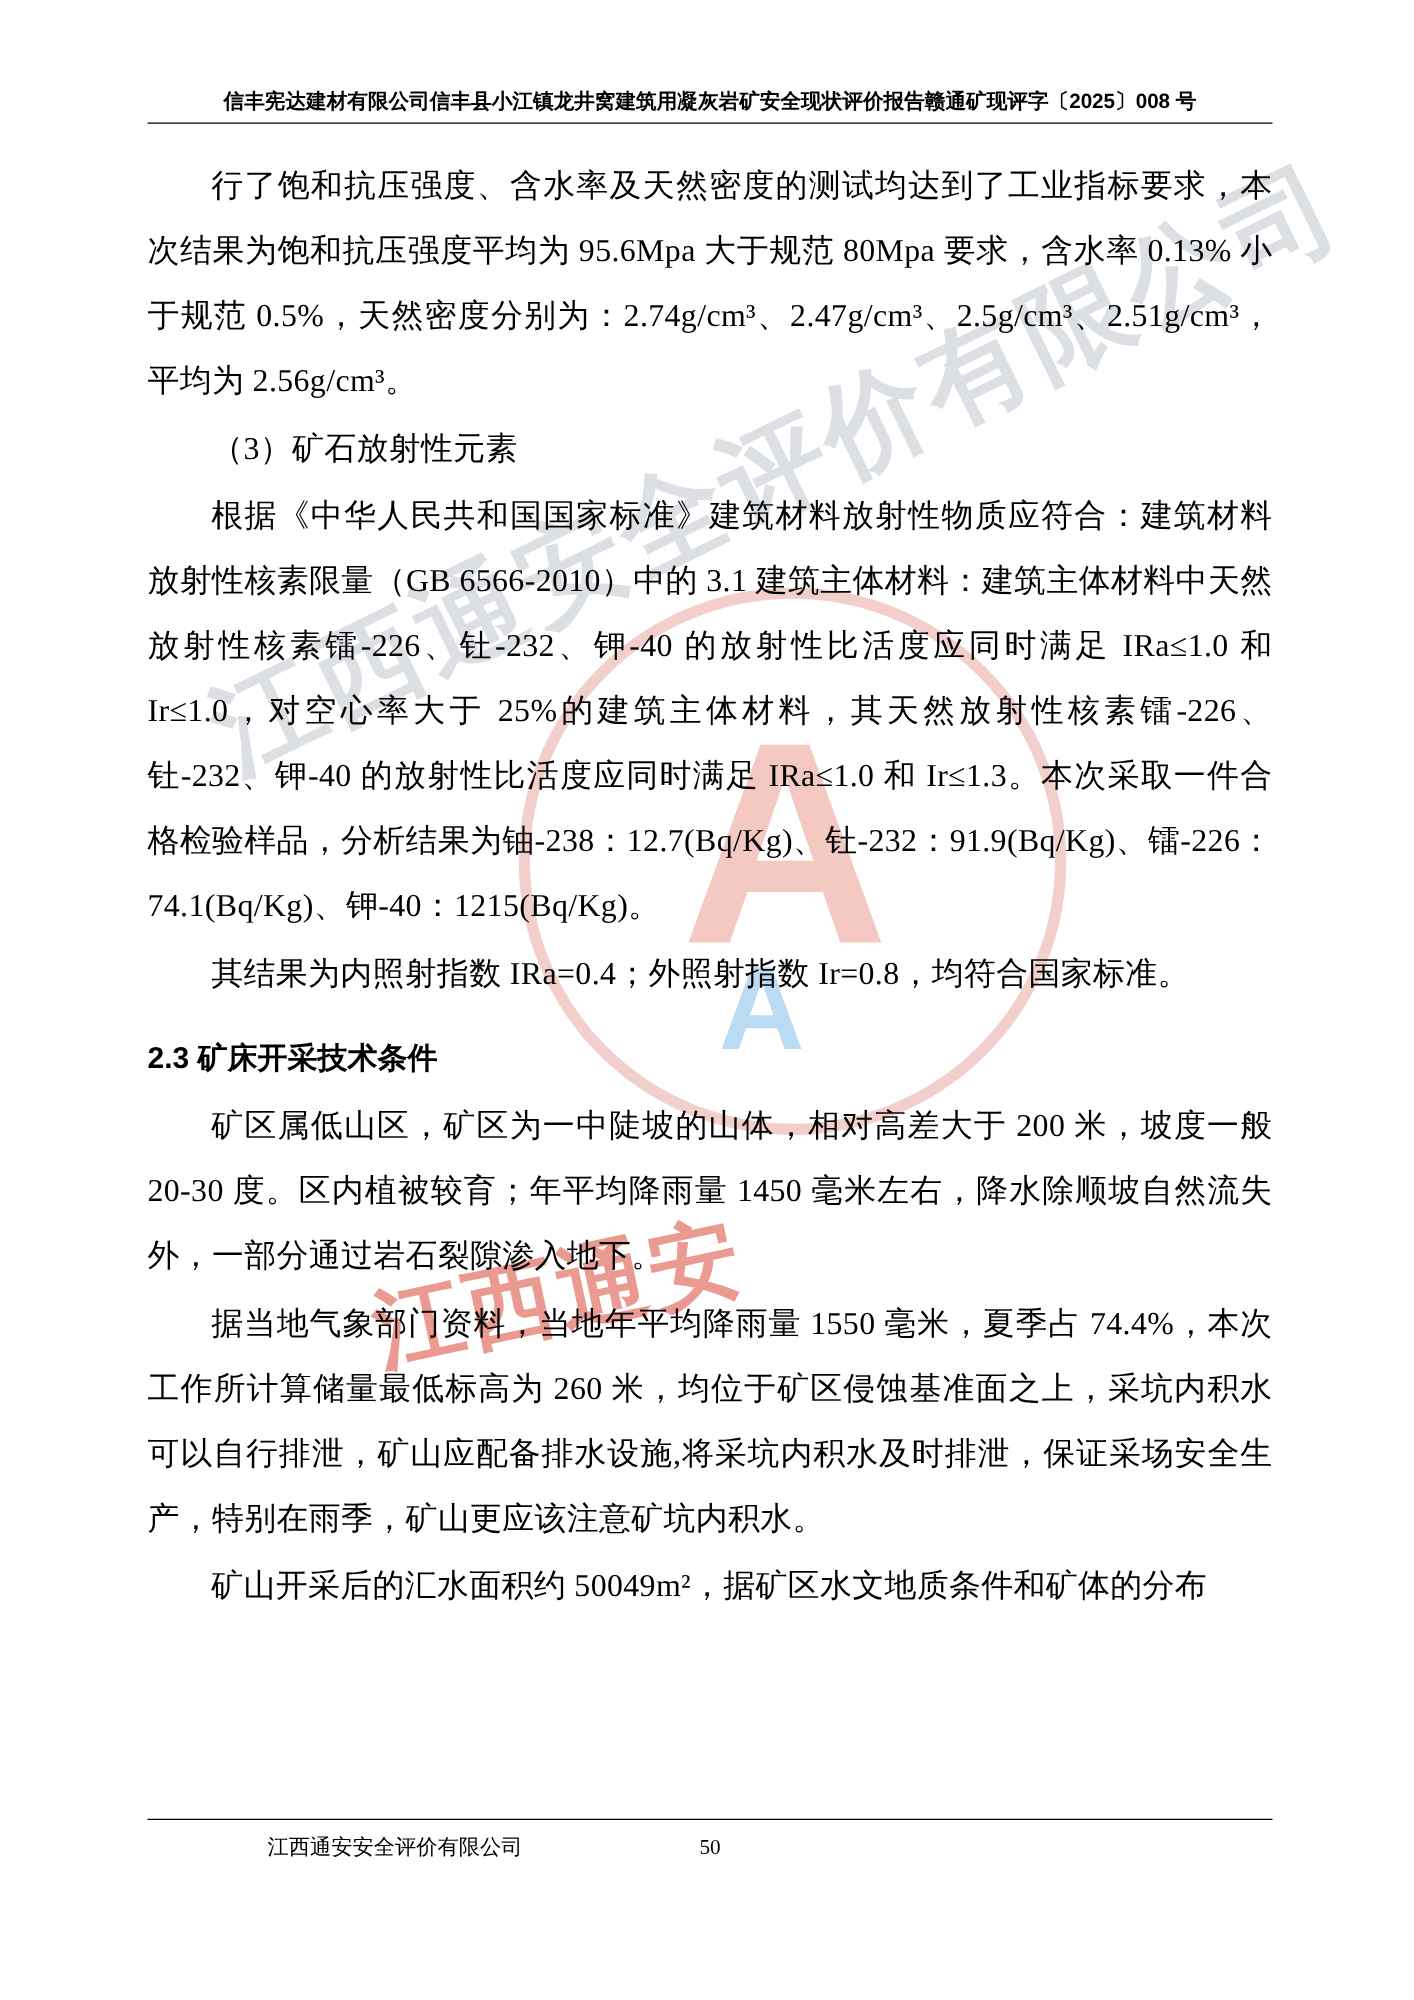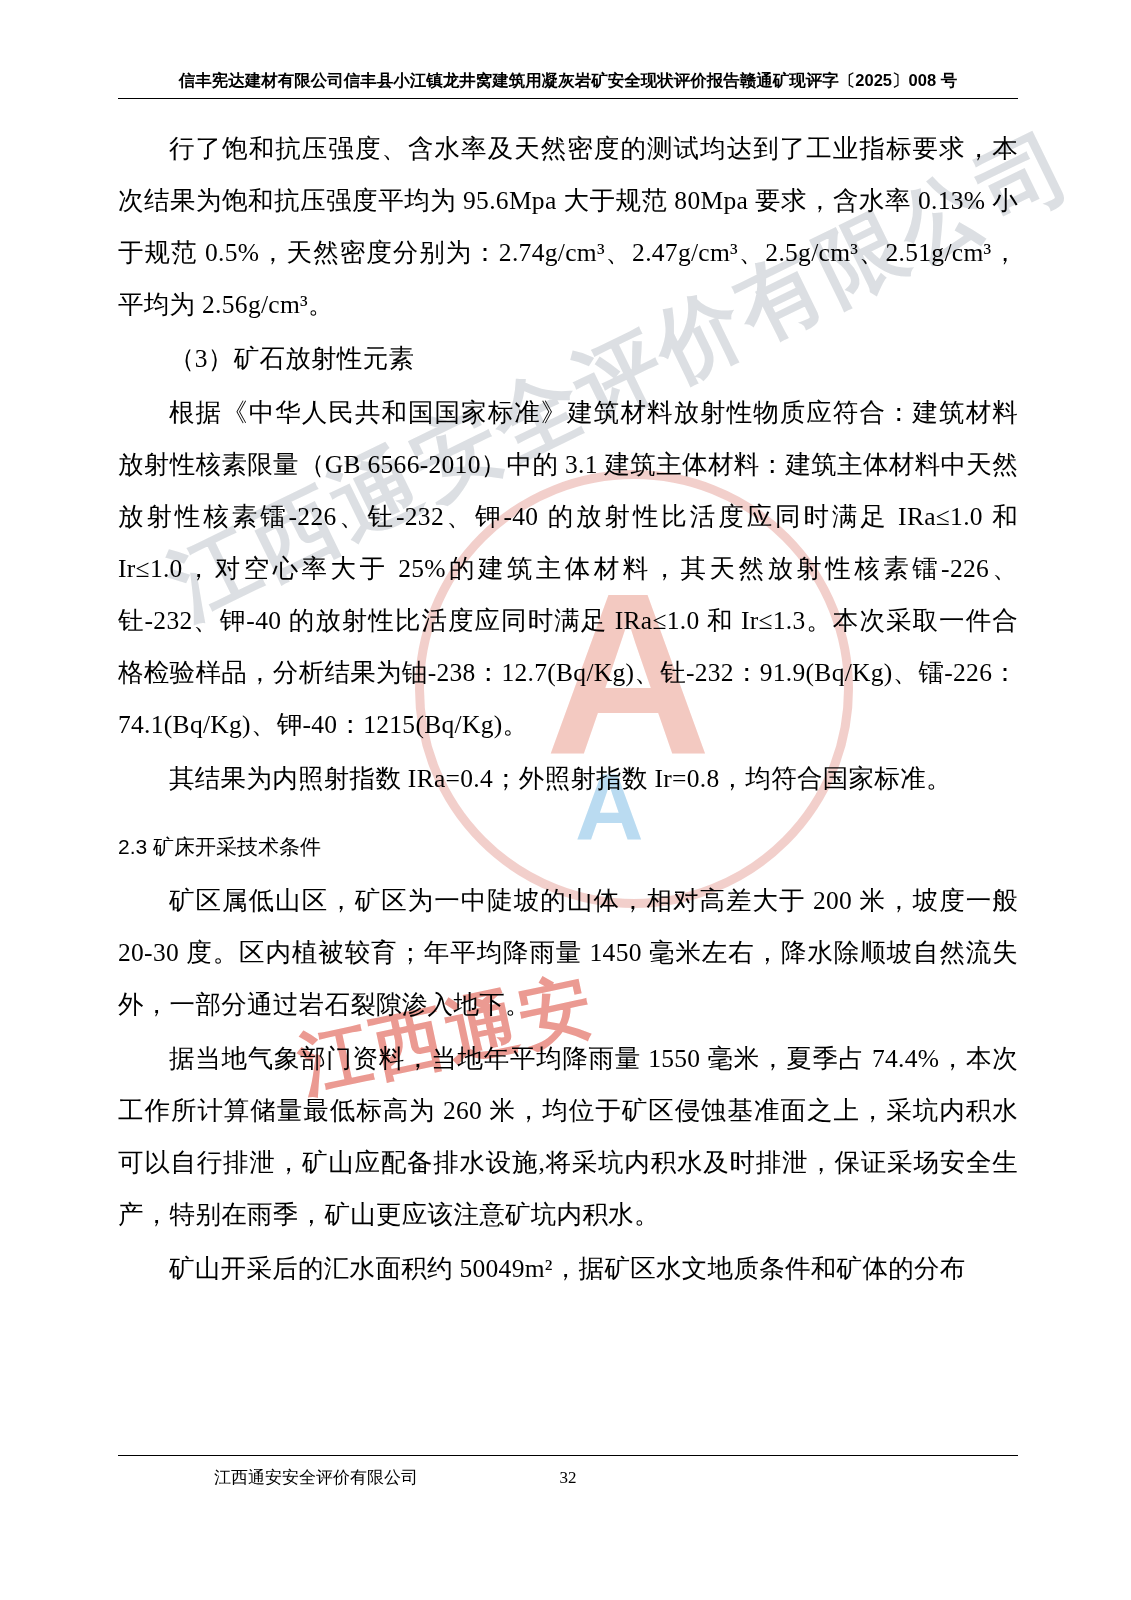--- a/index.html
+++ b/index.html
@@ -134,22 +134,22 @@
     text-justify: inter-ideograph;
     text-indent: 2em;
     letter-spacing: 0.3px;
   }
   p.nofill {
     text-align: left;
   }
   h2.head {
     margin: 16px 0 2px 0;
     font-family: "Liberation Sans", sans-serif;
-    font-size: 21px;
-    font-weight: normal;
+    font-size: 24px;
+    font-weight: bold;
     line-height: 52px;
     text-indent: 0;
   }
   h3.head3 {
     margin: 6px 0 2px 0;
     font-family: "Liberation Sans", sans-serif;
     font-size: 24px;
     font-weight: bold;
     line-height: 52px;
     text-indent: 0;
@@ -209,18 +209,18 @@
 
     <p class="para">矿区属低山区，矿区为一中陡坡的山体，相对高差大于 200 米，坡度一般 20-30 度。区内植被较育；年平均降雨量 1450 毫米左右，降水除顺坡自然流失外，一部分通过岩石裂隙渗入地下。</p>
     <p class="para">据当地气象部门资料，当地年平均降雨量 1550 毫米，夏季占 74.4%，本次工作所计算储量最低标高为 260 米，均位于矿区侵蚀基准面之上，采坑内积水可以自行排泄，矿山应配备排水设施,将采坑内积水及时排泄，保证采场安全生产，特别在雨季，矿山更应该注意矿坑内积水。</p>
     <p class="para nofill">矿山开采后的汇水面积约 50049m²，据矿区水文地质条件和矿体的分布</p>
   </div>
 
   <div class="footer">
     <div class="footer-rule"></div>
     <div class="footer-row">
       <span class="footer-left">江西通安安全评价有限公司</span>
-      <span class="footer-center">32</span>
+      <span class="footer-center">50</span>
       <span class="footer-right"></span>
     </div>
   </div>
 
 </div>
 
 </body></html>

